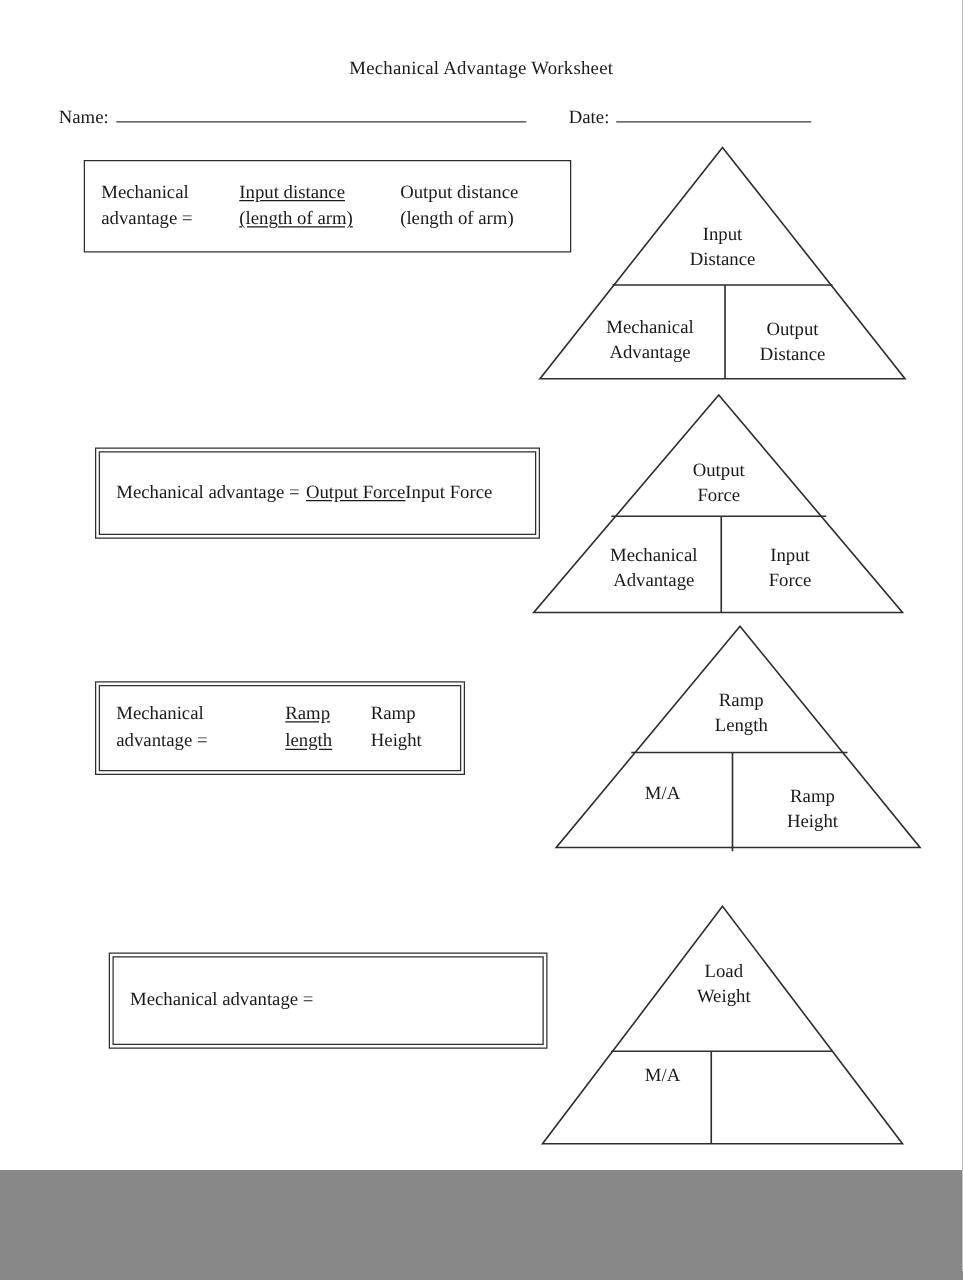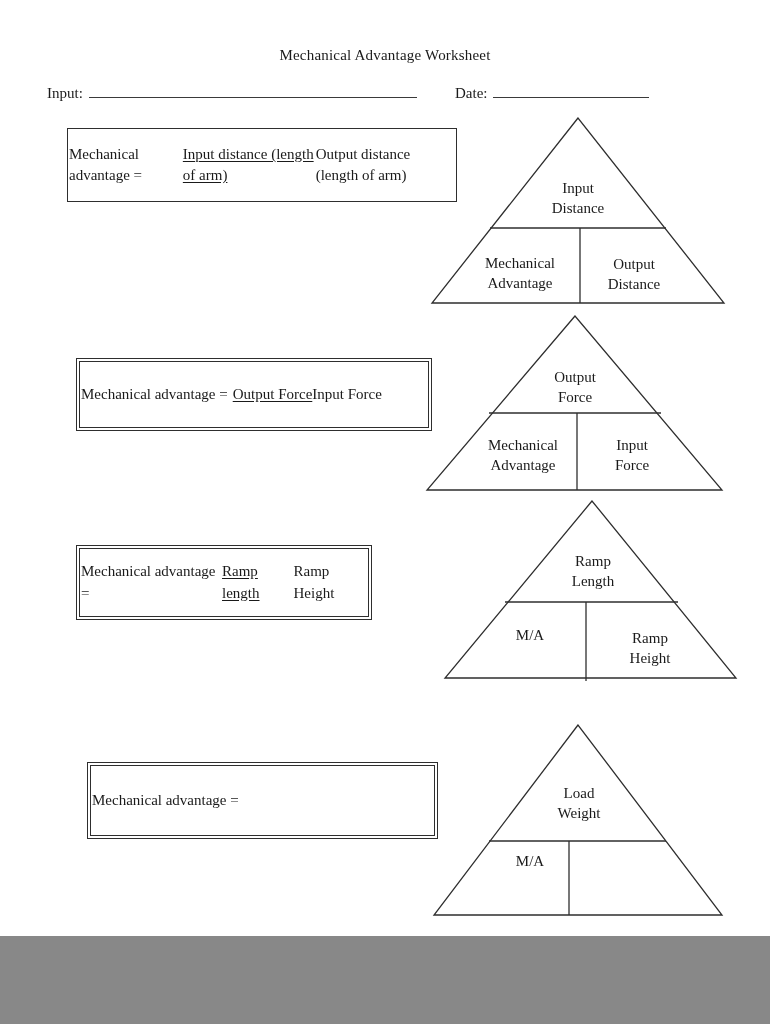--- a/index.html
+++ b/index.html
@@ -19,21 +19,21 @@
   .date-group { position:absolute; left:455px; top:0; white-space:nowrap; }
   .blank-line {
     display:inline-block; height:13px; margin-left:6px;
     border-bottom:1px solid #3a3a3a; vertical-align:baseline;
   }
   .name-blank { width:328px; }
   .date-blank { width:156px; }
 
   .fbox {
     position:absolute; display:flex; align-items:center;
-    box-sizing:border-box; padding-left:1px; background:var(--paper);
+    box-sizing:border-box; padding-left:13px; background:var(--paper);
   }
   .fbox.single { border:1px solid var(--line); }
   .fbox.double { border:4px double var(--line); }
   .fb1 { left:67px; top:128px; width:390px; height:74px; }
   .fb2 { left:76px; top:358px; width:356px; height:73px; }
   .fb3 { left:76px; top:545px; width:296px; height:75px; }
   .fb4 { left:87px; top:762px; width:351px; height:77px; }
   .formula { display:flex; align-items:flex-start; gap:5px; line-height:1.42; }
   .frac { display:inline-flex; flex-direction:row; align-items:flex-start; }
   .num { text-decoration:underline; text-underline-offset:2px; }
@@ -46,32 +46,32 @@
   .tri svg { position:absolute; left:0; top:0; }
   .tri svg polygon { fill:none; stroke:var(--line); stroke-width:1.3; }
   .tri svg line { stroke:var(--line); stroke-width:1.3; }
   .lbl {
     position:absolute; transform:translate(-50%,-50%);
     text-align:center; white-space:pre-line; line-height:1.35;
   }
   .t1 .lbl-top{left:148px;top:84px;} .t1 .lbl-bl{left:90px;top:159px;} .t1 .lbl-br{left:204px;top:160px;}
   .t2 .lbl-top{left:150px;top:74px;} .t2 .lbl-bl{left:98px;top:142px;} .t2 .lbl-br{left:207px;top:142px;}
   .t3 .lbl-top{left:150px;top:73px;} .t3 .lbl-bl{left:87px;top:137px;} .t3 .lbl-br{left:207px;top:150px;}
-  .t4 .lbl-top{left:147px;top:81px;} .t4 .lbl-bl{left:98px;top:139px;} .t4 .lbl-br{left:196px;top:161px;}
+  .t4 .lbl-top{left:147px;top:66px;} .t4 .lbl-bl{left:98px;top:139px;} .t4 .lbl-br{left:196px;top:161px;}
 </style>
 </head>
 <body>
 
 <div class="page">
 
   <div class="title">Mechanical Advantage Worksheet</div>
 
   <div class="id-row">
     <div class="name-group">
-      <span>Input:</span><span class="blank-line name-blank"></span>
+      <span>Name:</span><span class="blank-line name-blank"></span>
     </div>
     <div class="date-group">
       <span>Date:</span><span class="blank-line date-blank"></span>
     </div>
   </div>
 
   <div class="fbox single fb1">
     <div class="formula">
       <span>Mechanical advantage =</span>
       <span class="frac">

